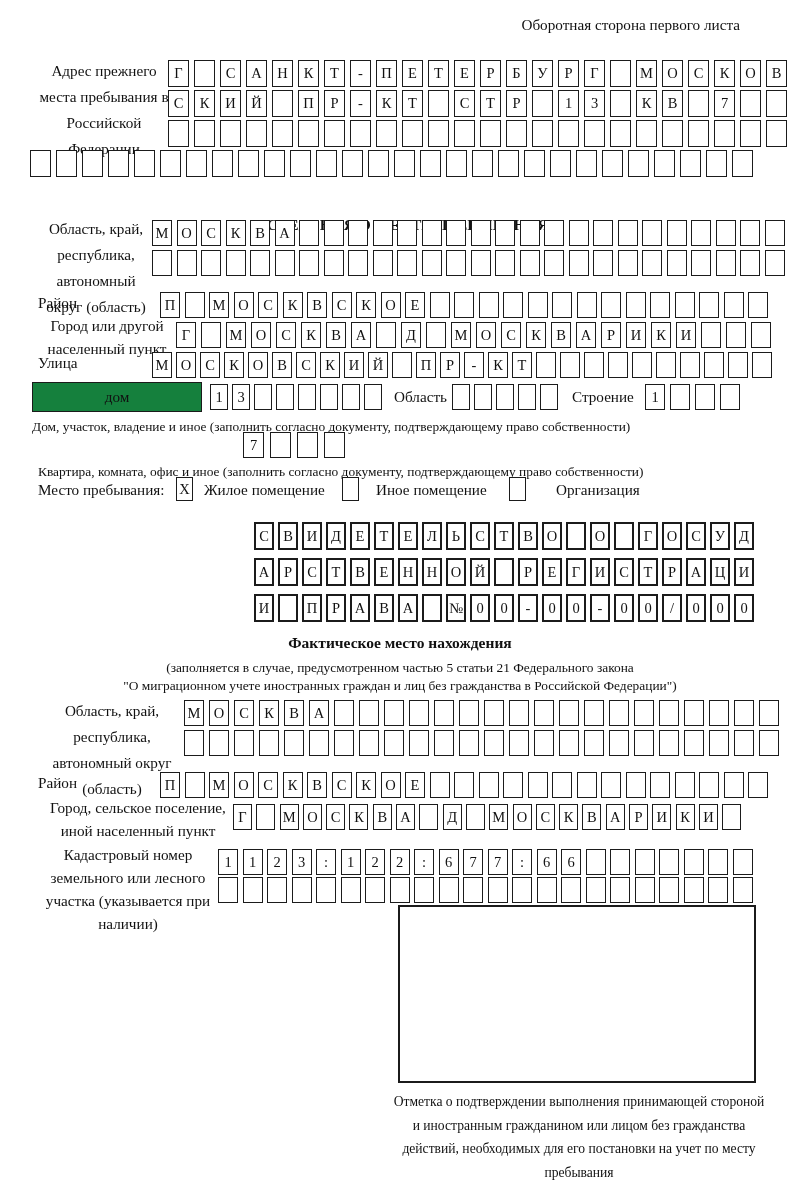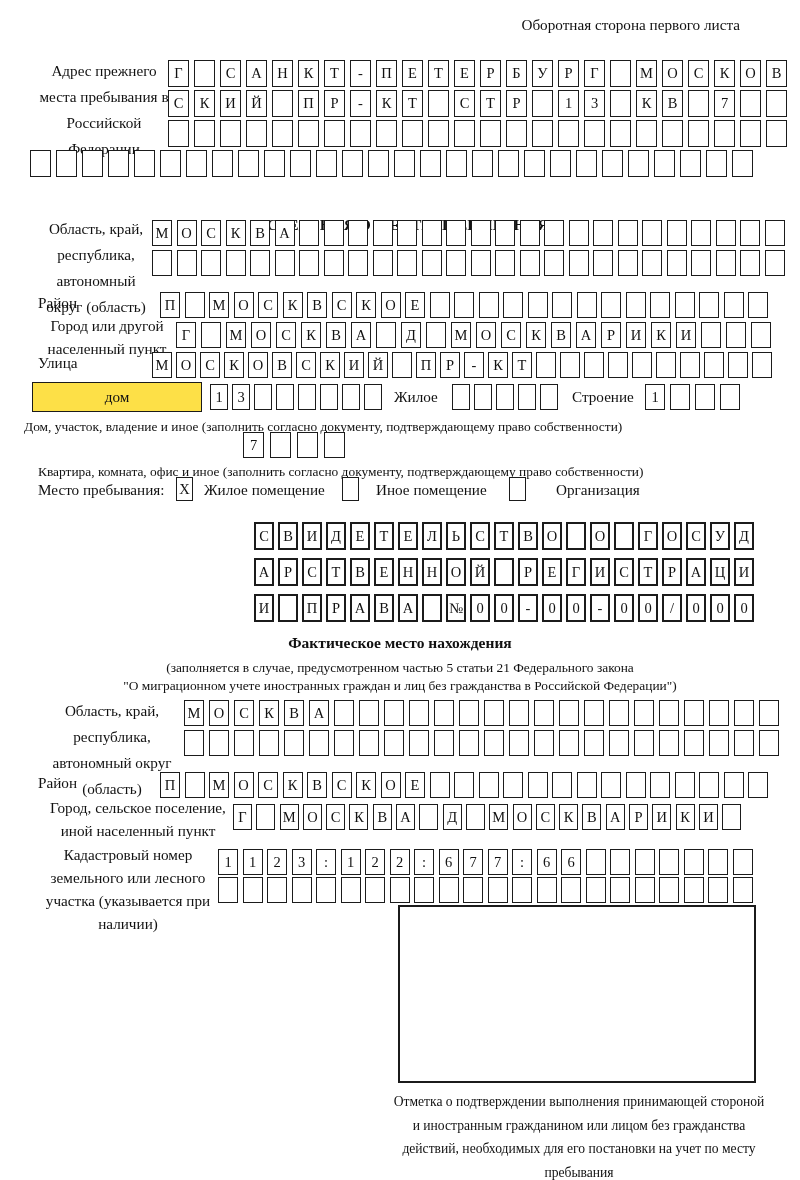--- a/index.html
+++ b/index.html
@@ -10,21 +10,21 @@
   .cap-c{left:0;width:800px;text-align:center;}
   .ttl{position:absolute;left:0;width:800px;text-align:center;font-weight:bold;font-size:15.5px;}
   .hdr{position:absolute;left:0;width:740px;text-align:right;font-size:15.2px;}
   .boxrow{position:absolute;display:flex;gap:var(--g,5px);}
   .cell{width:var(--w,20px);height:26px;box-sizing:border-box;border:1.6px solid #1b1b1b;
         background:#fff;display:flex;align-items:center;justify-content:center;
         font-size:14.5px;flex:0 0 auto;}
   .tall .cell{height:27px;}
   .thick .cell{border-width:2px;height:28px;}
   .wide-box{position:absolute;box-sizing:border-box;border:1.8px solid #1b1b1b;height:30px;
-        display:flex;align-items:center;justify-content:center;font-size:15.2px;background:#fde047;}
+        display:flex;align-items:center;justify-content:center;font-size:15.2px;background:#15803d;}
   .chk{position:absolute;width:17px;height:24px;box-sizing:border-box;border:1.6px solid #1b1b1b;
         display:flex;align-items:center;justify-content:center;font-size:14.5px;background:#fff;}
   .stamp{position:absolute;box-sizing:border-box;border:2px solid #1b1b1b;background:#fff;}
 </style>
 </head>
 <body>
 
 <div id="form">
 
   <div class="hdr" style="top:16px">Оборотная сторона первого листа</div>
@@ -290,36 +290,36 @@
   <div class="boxrow" style="left:210px;top:384px;--w:18px;--g:4px">
       <span class="cell">1</span>
       <span class="cell">3</span>
       <span class="cell"></span>
       <span class="cell"></span>
       <span class="cell"></span>
       <span class="cell"></span>
       <span class="cell"></span>
       <span class="cell"></span>
     </div>
-  <div class="lbl" style="left:394px;top:384px">Жилое</div>
+  <div class="lbl" style="left:394px;top:384px">Область</div>
   <div class="boxrow" style="left:452px;top:384px;--w:18px;--g:4px">
       <span class="cell"></span>
       <span class="cell"></span>
       <span class="cell"></span>
       <span class="cell"></span>
       <span class="cell"></span>
     </div>
   <div class="lbl" style="left:572px;top:384px">Строение</div>
   <div class="boxrow" style="left:645px;top:384px;--w:20px;--g:5px">
       <span class="cell">1</span>
       <span class="cell"></span>
       <span class="cell"></span>
       <span class="cell"></span>
     </div>
-  <div class="cap" style="left:24px;top:418px">Дом, участок, владение и иное (заполнить согласно документу, подтверждающему право собственности)</div>
+  <div class="cap" style="left:32px;top:418px">Дом, участок, владение и иное (заполнить согласно документу, подтверждающему право собственности)</div>
 
   <div class="boxrow" style="left:243px;top:432px;--w:21px;--g:6px">
       <span class="cell">7</span>
       <span class="cell"></span>
       <span class="cell"></span>
       <span class="cell"></span>
     </div>
   <div class="cap" style="left:38px;top:463px">Квартира, комната, офис и иное (заполнить согласно документу, подтверждающему право собственности)</div>
 
   <div class="lbl" style="left:38px;top:477px">Место пребывания:</div>

